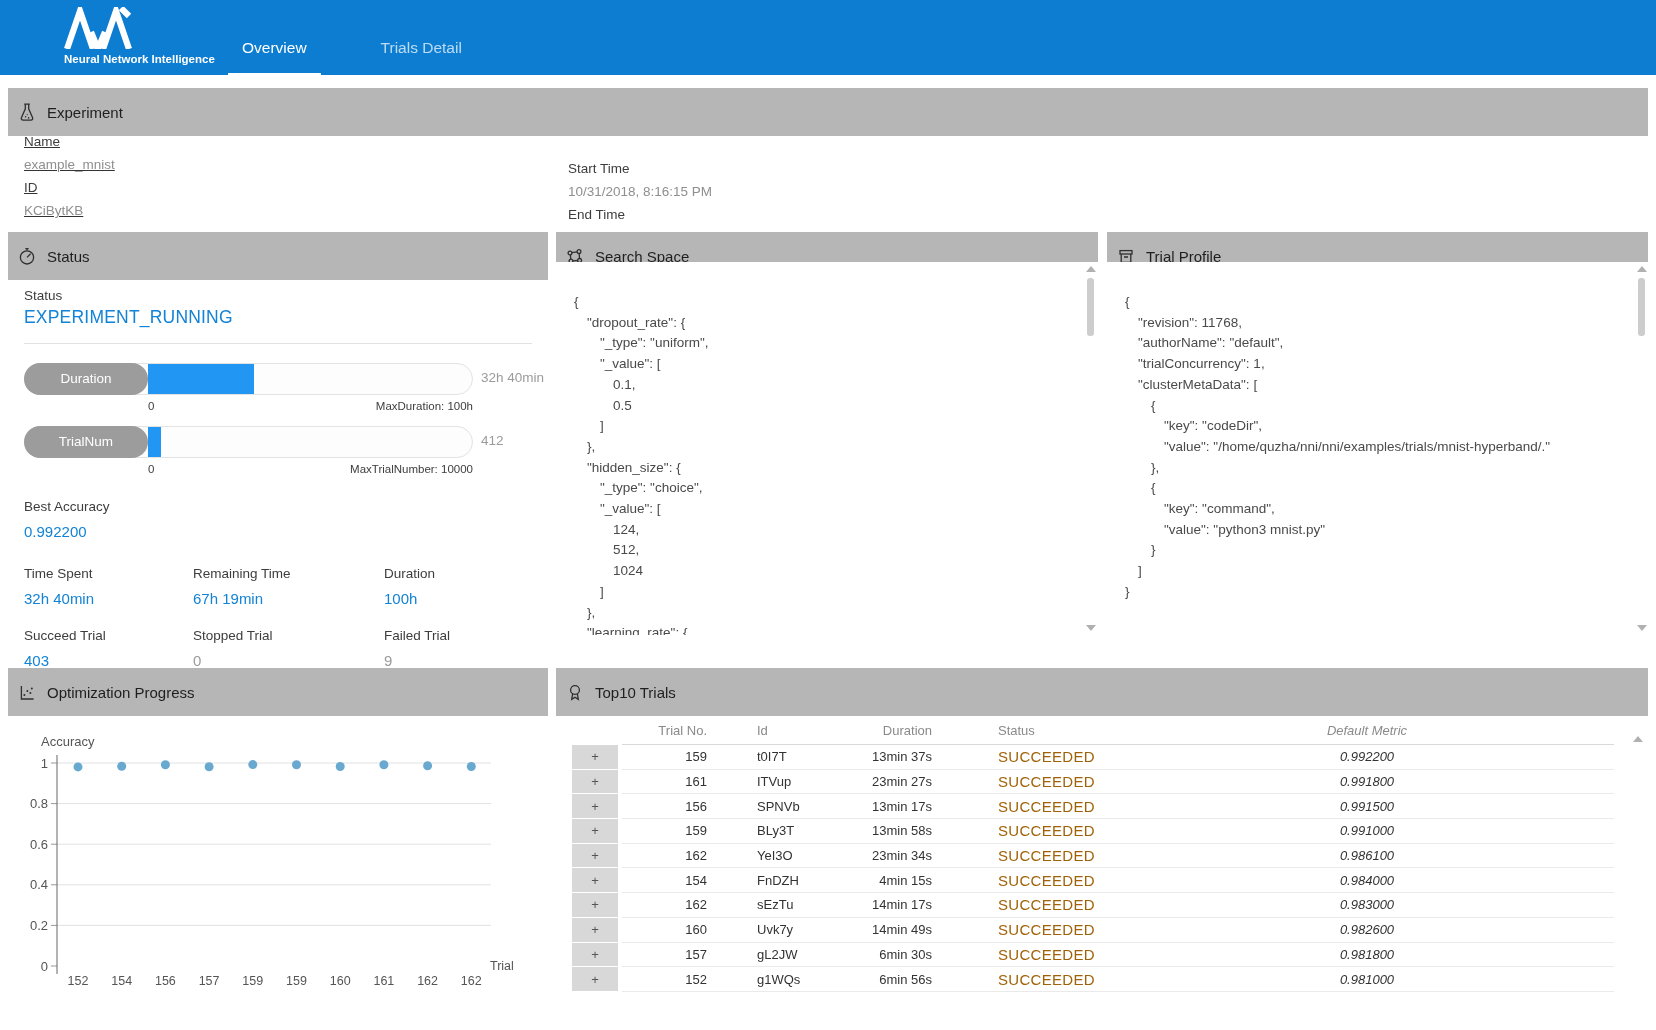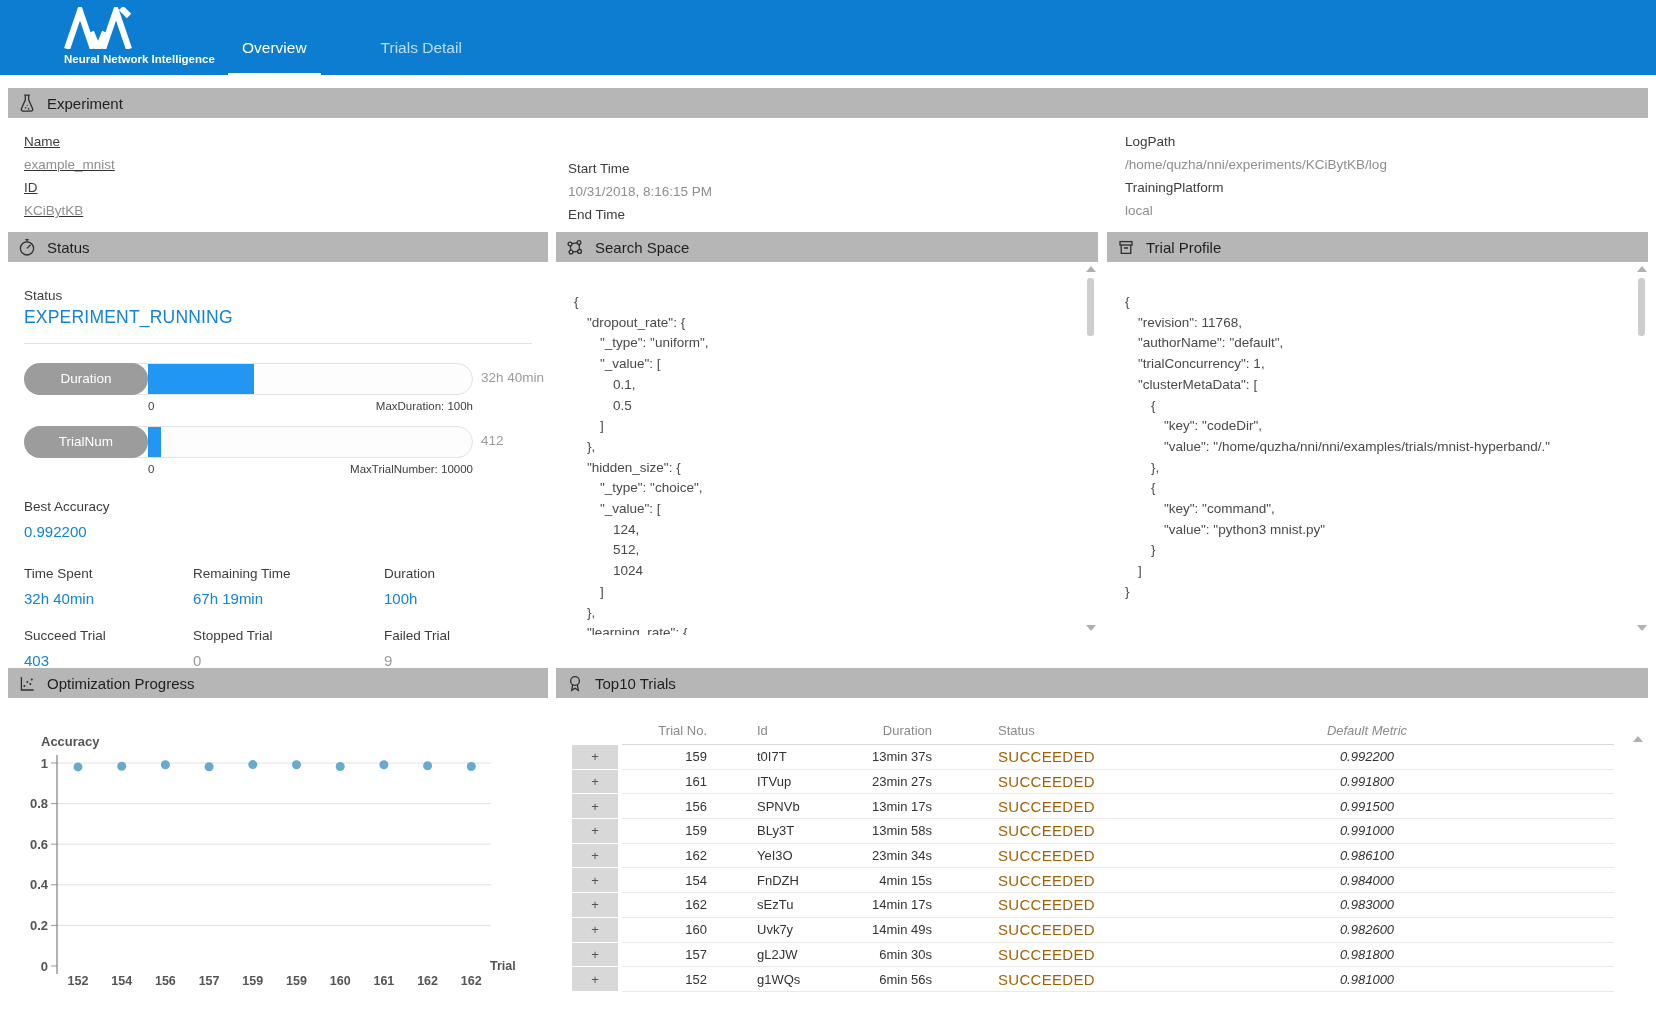--- a/index.html
+++ b/index.html
@@ -9,21 +9,21 @@
 
   
   .topbar { position:absolute; left:0; top:0; width:1656px; height:75px; background:#0d7dd2; display:flex; }
   .logo-wrap { margin-left:64px; width:148px; padding-top:7px; }
   .logo-caption { color:#fff; font-size:11.5px; font-weight:bold; margin-top:1px; white-space:nowrap; }
   .tabs { display:flex; gap:46px; margin-left:16px; }
   .tab { color:rgba(255,255,255,.72); font-size:15.5px; padding:39px 14px 8px 14px; border-bottom:2px solid transparent; cursor:pointer; }
   .tab.active { color:#fff; border-bottom-color:#fff; }
 
   
-  .section-bar { position:absolute; height:30px; background:#b6b6b6; display:flex; align-items:center; padding-left:10px; gap:11px; }
+  .section-bar { position:absolute; height:48px; background:#b6b6b6; display:flex; align-items:center; padding-left:10px; gap:11px; }
   .section-bar .stitle { font-size:15px; color:#1f1f1f; }
   .sicon { display:flex; align-items:center; }
   .sicon svg { stroke:#2f2f2f; fill:none; stroke-width:1.3; }
 
   .bar-exp   { left:8px;   top:88px;  width:1640px; }
   .bar-stat  { left:8px;   top:232px; width:540px; }
   .bar-ss    { left:556px; top:232px; width:542px; }
   .bar-tp    { left:1107px;top:232px; width:541px; }
   .bar-opt   { left:8px;   top:668px; width:540px; }
   .bar-t10   { left:556px; top:668px; width:1092px; }
@@ -65,21 +65,21 @@
   
   .vscroll { position:absolute; width:11px; }
   .vs-ss { left:1085px; top:266px; height:365px; }
   .vs-tp { left:1636px; top:266px; height:365px; }
   .arr { position:absolute; left:1px; width:0; height:0; border-left:5px solid transparent; border-right:5px solid transparent; }
   .arr-up { top:0; border-bottom:6px solid #b0b0b0; }
   .arr-dn { bottom:0; border-top:6px solid #b0b0b0; }
   .thumb { position:absolute; left:2px; top:12px; width:7px; height:58px; background:#cdcdcd; border-radius:3px; }
 
   
-  .chart-wrap { position:absolute; left:8px; top:698px; width:540px; height:332px;font-weight:bold; }
+  .chart-wrap { position:absolute; left:8px; top:698px; width:540px; height:332px; }
 
   
   .table-wrap { position:absolute; left:556px; top:698px; width:1092px; height:422px; }
   .t10 { position:absolute; left:16px; top:18px; right:34px; }
   .t10-row { display:grid; grid-template-columns:50px 90px 160px 65px 230px 400px 1fr; align-items:stretch; }
   .t10-head { height:29px; color:#8a8a8a; font-size:13px; }
   .t10-head > div { display:flex; align-items:center; border-bottom:1px solid #d9d9d9; }
   .t10-head > div:first-child { border-bottom:none; }
   .t10-r { height:24.7px; font-size:13px; color:#333; }
   .t10-r > div { display:flex; align-items:center; border-bottom:1px solid #eaeaea; }
@@ -131,26 +131,20 @@
       <div class="fld-label">Name</div>
       <div class="fld-value">example_mnist</div>
       <div class="fld-label">ID</div>
       <div class="fld-value">KCiBytKB</div>
     </div>
   <div class="exp-col exp-col2" id="exp-col2">
       <div class="fld-label">Start Time</div>
       <div class="fld-value">10/31/2018, 8:16:15 PM</div>
       <div class="fld-label">End Time</div>
       <div class="fld-value">none</div>
-    </div>
-  <div class="exp-col exp-col3" id="exp-col3">
-      <div class="fld-label">LogPath</div>
-      <div class="fld-value">/home/quzha/nni/experiments/KCiBytKB/log</div>
-      <div class="fld-label">TrainingPlatform</div>
-      <div class="fld-value">local</div>
     </div>
 </div>
 
 <div class="section-bar bar-stat">
   <span class="sicon">
     <svg width="18" height="19" viewBox="0 0 18 19">
       <circle cx="9" cy="10.4" r="6.6"></circle>
       <path d="M9,10.4 L12.6,6.8 M7.4,1.6 H10.6 M9,1.6 V3.6"></path>
     </svg>
   </span>

